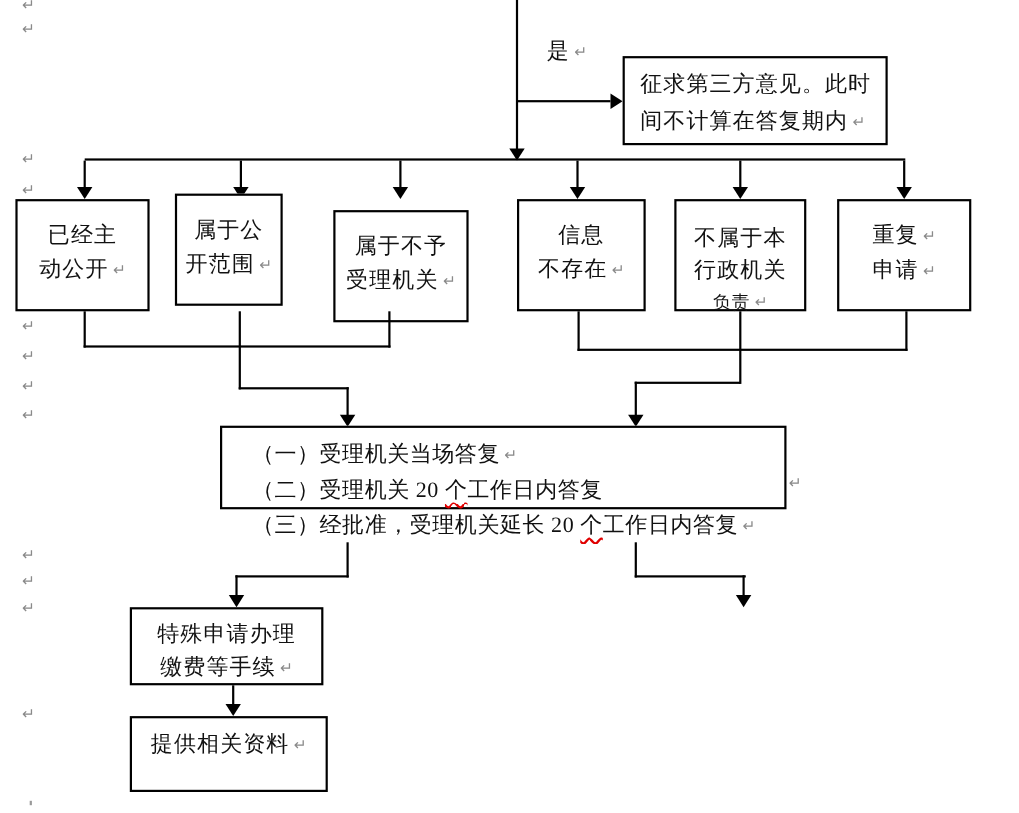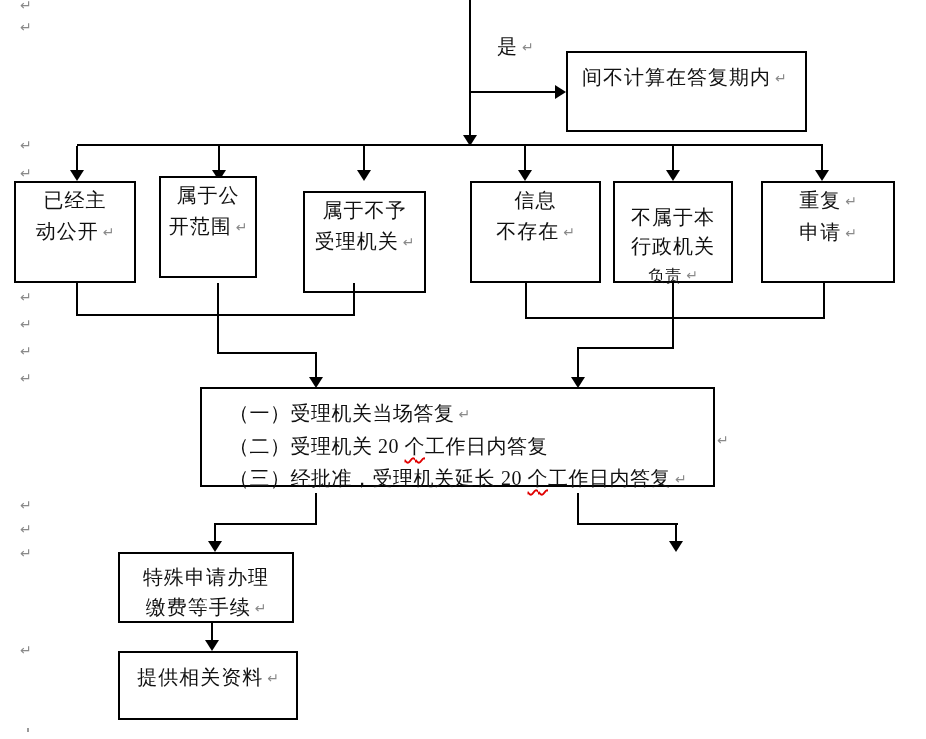--- a/index.html
+++ b/index.html
@@ -10,21 +10,21 @@
   
   .hline{position:absolute;height:2px;background:#000;}
   .vline{position:absolute;width:2px;background:#000;}
   .arr-d{position:absolute;width:0;height:0;border-left:7px solid transparent;border-right:7px solid transparent;border-top:11px solid #000;}
   .arr-r{position:absolute;width:0;height:0;border-top:7px solid transparent;border-bottom:7px solid transparent;border-left:11px solid #000;}
   
   .box{position:absolute;border:2px solid #000;background:#fff;box-sizing:border-box;
        font-size:20px;line-height:31px;text-align:center;letter-spacing:1px;}
   .box .ln{white-space:nowrap;}
   .tb{text-align:left;padding:8px 0 0 14px;line-height:33px;}
-  .rb{padding-top:2px;}
+  .rb{padding-top:16px;}
   .rb3{padding-top:20px;line-height:29px;}
   .rb3 .small{font-size:16px;}
   .bigbox{text-align:left;padding:8px 0 0 27px;line-height:32px;letter-spacing:0.5px;}
   .ba{padding-top:8px;line-height:30px;}
   .bb{padding-top:9px;line-height:31px;}
   .bc{padding-top:7px;line-height:33px;}
   
   .pmark{position:absolute;color:#8a8a8a;font-size:14px;line-height:14px;
          font-family:"DejaVu Sans",sans-serif;}
   .pmark-i{color:#8a8a8a;font-size:14px;margin-left:4px;vertical-align:1px;
@@ -57,20 +57,21 @@
   <div class="pdot" style="left:27px;top:728px"></div>
   <span class="pmark" style="left:717px;top:433px">↵</span>
 
   <div class="vline" style="left:469px;top:0;height:136px"></div>
   <div class="arr-d" style="left:463px;top:135px"></div>
   <div class="yes"><span>是</span><span class="pmark-i">↵</span></div>
   <div class="hline" style="left:470px;top:91px;width:85px"></div>
   <div class="arr-r" style="left:555px;top:85px"></div>
 
   <div class="box tb" style="left:566px;top:51px;width:241px;height:81px">
+    <div class="ln"><span>征求第三方意见。此时</span></div>
     <div class="ln"><span>间不计算在答复期内</span><span class="pmark-i">↵</span></div>
   </div>
 
   <div class="hline" style="left:77px;top:144px;width:746px"></div>
   <div class="vline" style="left:76px;top:146px;height:26px"></div>
   <div class="arr-d" style="left:70px;top:170px"></div>
   <div class="vline" style="left:218px;top:146px;height:26px"></div>
   <div class="arr-d" style="left:212px;top:170px"></div>
   <div class="vline" style="left:363px;top:146px;height:26px"></div>
   <div class="arr-d" style="left:357px;top:170px"></div>
@@ -86,51 +87,51 @@
     <div class="ln"><span>动公开</span><span class="pmark-i">↵</span></div>
   </div>
   <div class="box rb" style="left:159px;top:176px;width:98px;height:102px">
     <div class="ln"><span>属于公</span></div>
     <div class="ln"><span>开范围</span><span class="pmark-i">↵</span></div>
   </div>
   <div class="box rb" style="left:303px;top:191px;width:123px;height:102px">
     <div class="ln"><span>属于不予</span></div>
     <div class="ln"><span>受理机关</span><span class="pmark-i">↵</span></div>
   </div>
-  <div class="box rb" style="left:470px;top:181px;width:131px;height:102px">
+  <div class="box rb" style="left:470px;top:181px;width:117px;height:102px">
     <div class="ln"><span>信息</span></div>
     <div class="ln"><span>不存在</span><span class="pmark-i">↵</span></div>
   </div>
   <div class="box rb3" style="left:613px;top:181px;width:120px;height:102px">
     <div class="ln"><span>不属于本</span></div>
     <div class="ln"><span>行政机关</span></div>
     <div class="ln small"><span>负责</span><span class="pmark-i">↵</span></div>
   </div>
-  <div class="box rb" style="left:761px;top:181px;width:134px;height:102px">
+  <div class="box rb" style="left:761px;top:181px;width:122px;height:102px">
     <div class="ln"><span>重复</span><span class="pmark-i">↵</span></div>
     <div class="ln"><span>申请</span><span class="pmark-i">↵</span></div>
   </div>
 
   <div class="vline" style="left:76px;top:283px;height:33px"></div>
   <div class="vline" style="left:217px;top:283px;height:71px"></div>
   <div class="vline" style="left:353px;top:283px;height:33px"></div>
   <div class="hline" style="left:76px;top:314px;width:279px"></div>
   <div class="hline" style="left:217px;top:352px;width:100px"></div>
   <div class="vline" style="left:315px;top:352px;height:26px"></div>
   <div class="arr-d" style="left:309px;top:377px"></div>
 
   <div class="vline" style="left:525px;top:283px;height:36px"></div>
   <div class="vline" style="left:672px;top:283px;height:66px"></div>
   <div class="vline" style="left:823px;top:283px;height:36px"></div>
   <div class="hline" style="left:525px;top:317px;width:300px"></div>
   <div class="hline" style="left:577px;top:347px;width:96px"></div>
   <div class="vline" style="left:577px;top:347px;height:31px"></div>
   <div class="arr-d" style="left:571px;top:377px"></div>
 
-  <div class="box bigbox" style="left:200px;top:387px;width:515px;height:100px">
+  <div class="box bigbox" style="left:200px;top:387px;width:515px;height:76px">
     <div class="ln"><span>（一）受理机关当场答复</span><span class="pmark-i">↵</span></div>
     <div class="ln"><span>（二）受理机关 20 </span><span class="squig">个</span><span>工作日内答复</span></div>
     <div class="ln"><span>（三）经批准，受理机关延长 20 </span><span class="squig">个</span><span>工作日内答复</span><span class="pmark-i">↵</span></div>
   </div>
 
   <div class="vline" style="left:315px;top:493px;height:32px"></div>
   <div class="hline" style="left:214px;top:523px;width:103px"></div>
   <div class="vline" style="left:214px;top:523px;height:19px"></div>
   <div class="arr-d" style="left:208px;top:541px"></div>
 

